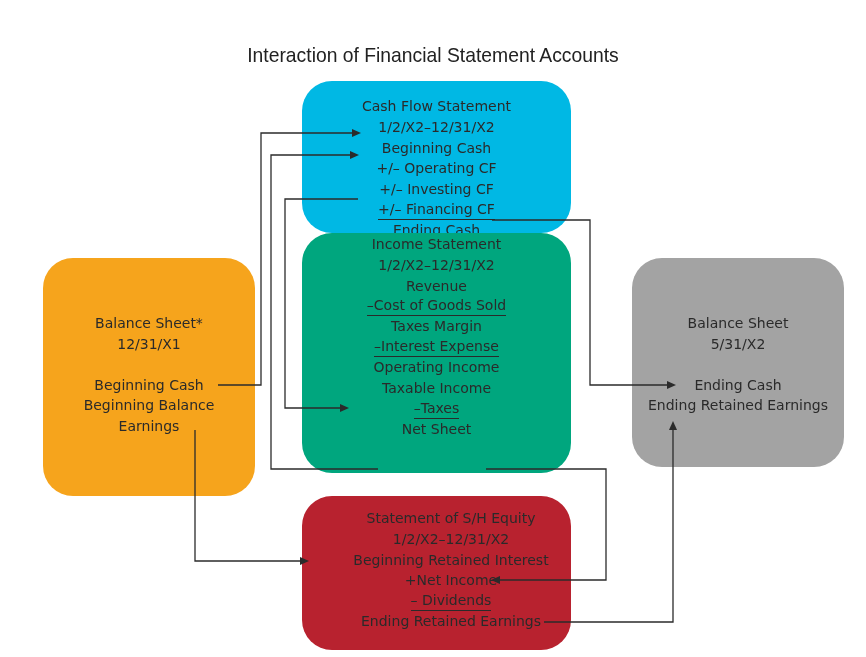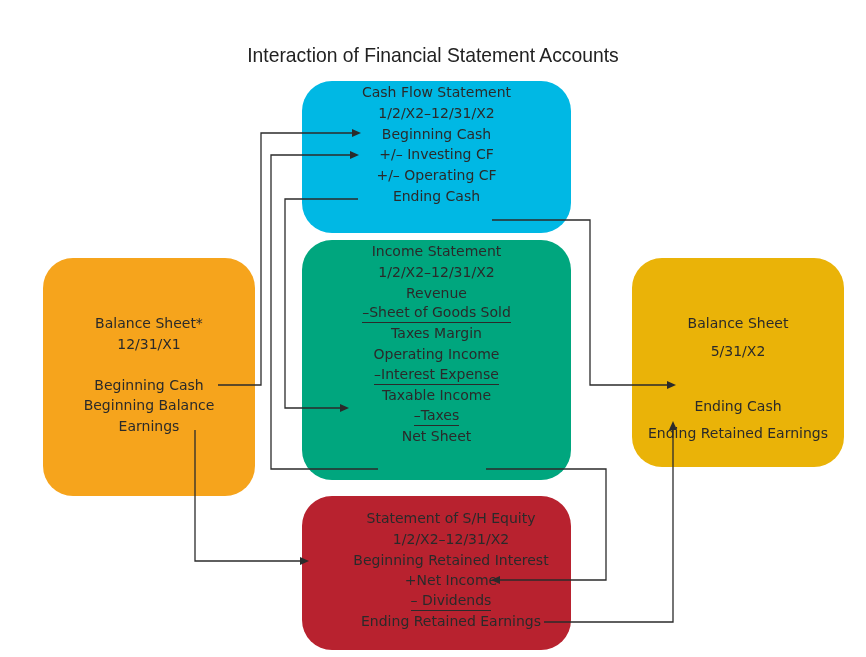--- a/index.html
+++ b/index.html
@@ -8,52 +8,53 @@
   .title { position: absolute; left: 0; top: 43px; width: 866px; text-align: center;
            font-family: "Liberation Sans", sans-serif; font-size: 21px; color: #222;
            transform: scaleX(0.92); transform-origin: center; }
   .box { position: absolute; border-radius: 30px; box-sizing: border-box;
          display: flex; flex-direction: column; align-items: center;
          color: #2a2a2a; font-size: 14px; line-height: 20.8px; }
   .box .ln { white-space: nowrap; text-align: center; }
   .box .ul { border-bottom: 1.6px solid #2a2a2a; line-height: 19px; }
   .box .gap { height: 20px; }
 
-  #cfs { left: 302px; top: 81px; width: 269px; height: 152px; background: #00b8e4; padding-top: 1px; }
-  #is  { left: 302px; top: 240px; width: 269px; height: 240px; background: #00a67e; padding-top: 1px; }
+  #cfs { left: 302px; top: 81px; width: 269px; height: 152px; background: #00b8e4; padding-top: 15px; }
+  #is  { left: 302px; top: 233px; width: 269px; height: 240px; background: #00a67e; padding-top: 1px; }
   #eq  { left: 302px; top: 496px; width: 269px; height: 154px; background: #b8222f; padding-top: 12px; padding-left: 29px; }
   #bs1 { left: 43px;  top: 258px; width: 212px; height: 238px; background: #f6a41c; padding-top: 55px; }
   #bs2 { left: 632px; top: 258px; width: 212px; height: 209px; background: #77767a; padding-top: 55px; }
 
   svg.conn { position: absolute; left: 0; top: 0; width: 866px; height: 657px; pointer-events: none; }
   svg.conn path { fill: none; stroke: #2b2b2b; stroke-width: 1.3; }
   svg.conn polygon { fill: #2b2b2b; }
 </style>
 </head>
 <body>
 
 <div class="title">Interaction of Financial Statement Accounts</div>
 
 <div class="box" id="cfs" style="background: rgb(0, 184, 228);">
   <div class="ln">Cash Flow Statement</div>
   <div class="ln">1/2/X2–12/31/X2</div>
   <div class="ln">Beginning Cash</div>
+  <div class="ln">+/– Operating CF</div>
   <div class="ln">+/– Investing CF</div>
-  <div class="ln">+/– Operating CF</div>
+  <div class="ln ul">+/– Financing CF</div>
   <div class="ln">Ending Cash</div>
 </div>
 
 <div class="box" id="is" style="background: rgb(0, 166, 126);">
   <div class="ln">Income Statement</div>
   <div class="ln">1/2/X2–12/31/X2</div>
   <div class="ln">Revenue</div>
-  <div class="ln ul">–Sheet of Goods Sold</div>
+  <div class="ln ul">–Cost of Goods Sold</div>
   <div class="ln">Taxes Margin</div>
+  <div class="ln ul">–Interest Expense</div>
   <div class="ln">Operating Income</div>
-  <div class="ln ul">–Interest Expense</div>
   <div class="ln">Taxable Income</div>
   <div class="ln ul">–Taxes</div>
   <div class="ln">Net Sheet</div>
 </div>
 
 <div class="box" id="eq" style="background: rgb(184, 34, 47);">
   <div class="ln">Statement of S/H Equity</div>
   <div class="ln">1/2/X2–12/31/X2</div>
   <div class="ln">Beginning Retained Interest</div>
   <div class="ln">+Net Income</div>
@@ -63,21 +64,21 @@
 
 <div class="box" id="bs1" style="background: rgb(246, 164, 28);">
   <div class="ln">Balance Sheet*</div>
   <div class="ln">12/31/X1</div>
   <div class="gap"></div>
   <div class="ln">Beginning Cash</div>
   <div class="ln">Beginning Balance</div>
   <div class="ln">Earnings</div>
 </div>
 
-<div class="box" id="bs2" style="background: #eab308; gap: 7px;">
+<div class="box" id="bs2" style="background: #a3a3a3;">
   <div class="ln">Balance Sheet</div>
   <div class="ln">5/31/X2</div>
   <div class="gap"></div>
   <div class="ln">Ending Cash</div>
   <div class="ln">Ending Retained Earnings</div>
 </div>
 
 <svg class="conn" viewBox="0 0 866 657">
 
   <g>

